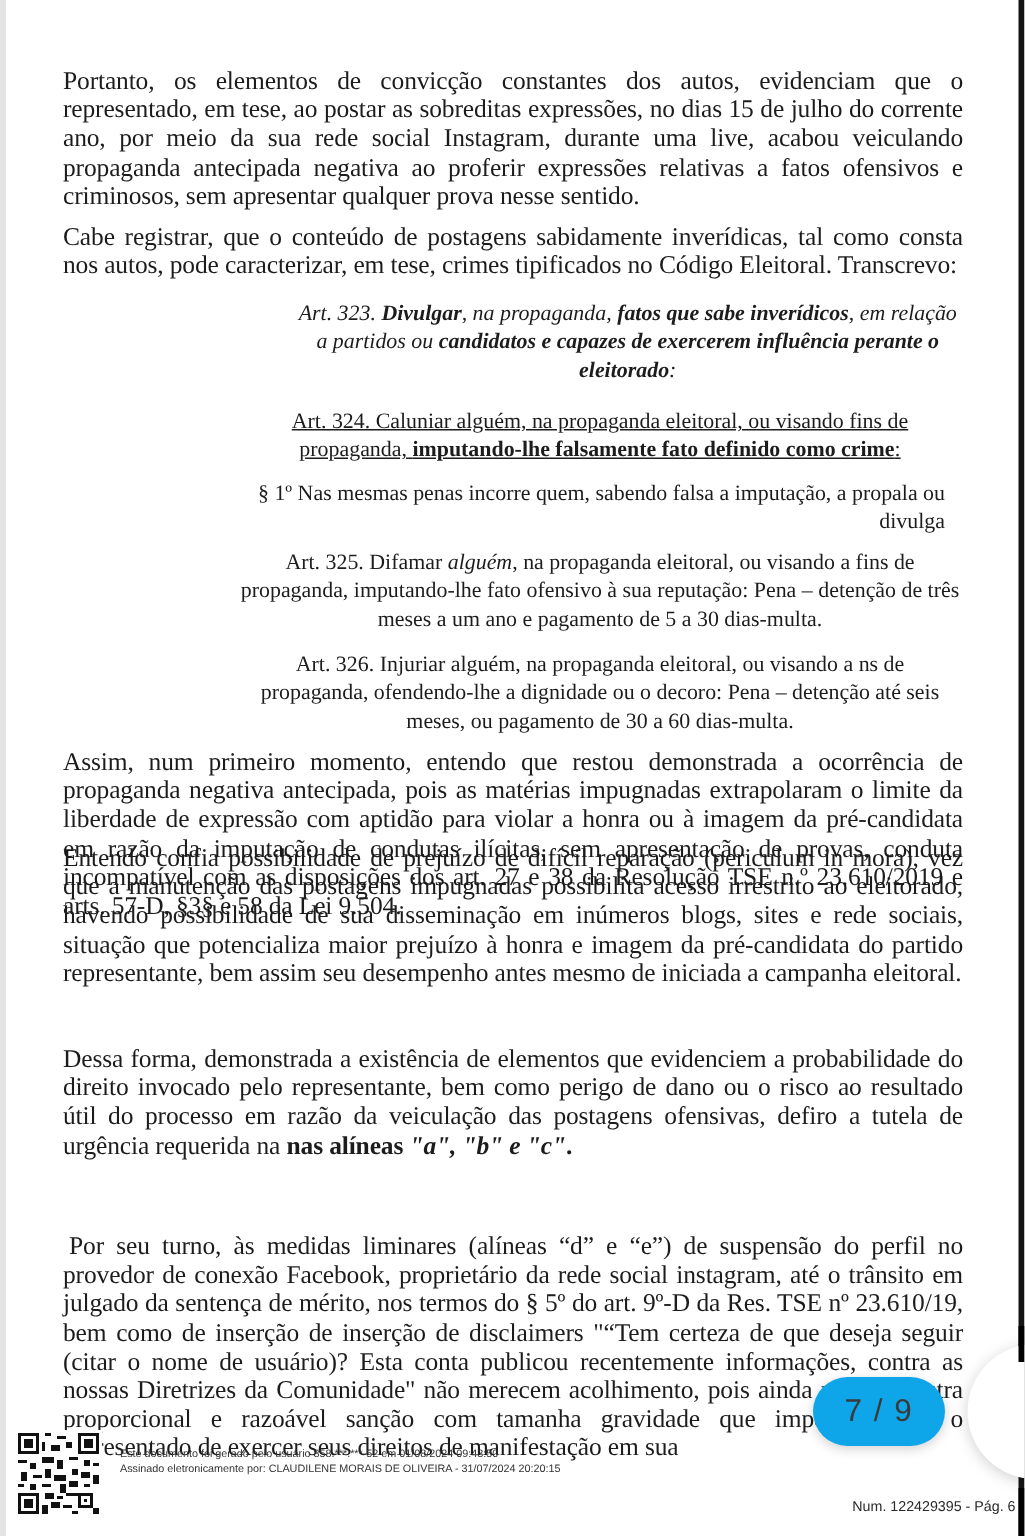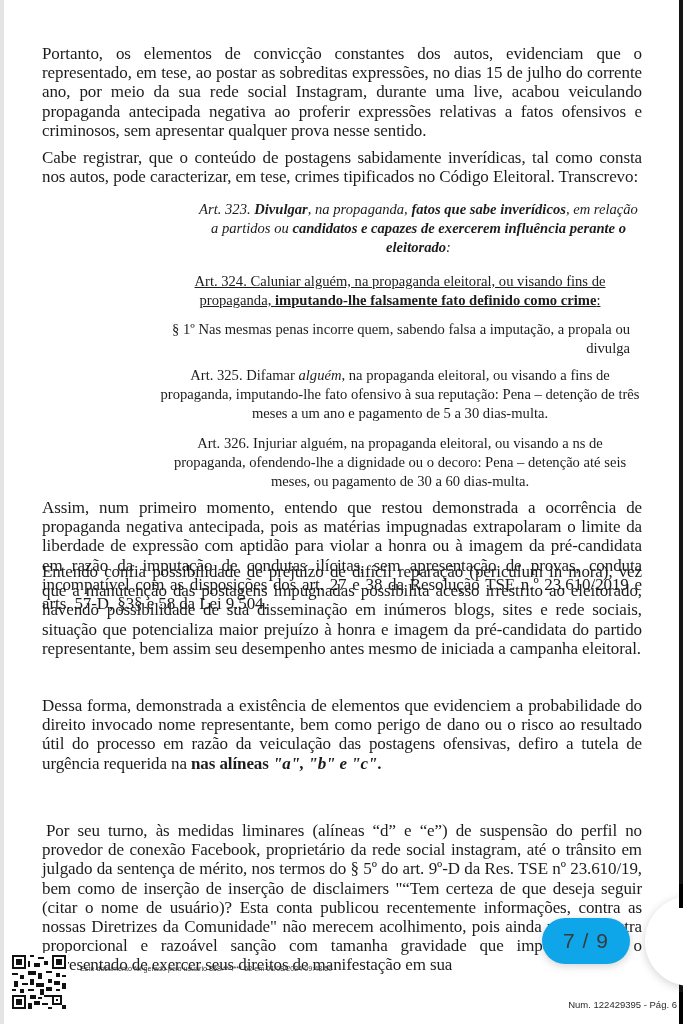--- a/index.html
+++ b/index.html
@@ -83,21 +83,21 @@
 
 <p class="quote q3">§ 1º Nas mesmas penas incorre quem, sabendo falsa a imputação, a propala ou divulga</p>
 
 <p class="quote q4"><span>Art. 325. Difamar </span><i>alguém</i><span>, na propaganda eleitoral, ou visando a fins de propaganda, imputando-lhe fato ofensivo à sua reputação: Pena – detenção de três meses a um ano e pagamento de 5 a 30 dias-multa.</span></p>
 
 <p class="quote q5">Art. 326. Injuriar alguém, na propaganda eleitoral, ou visando a ns de propaganda, ofendendo-lhe a dignidade ou o decoro: Pena – detenção até seis meses, ou pagamento de 30 a 60 dias-multa.</p>
 
 <p class="para p3">Assim, num primeiro momento, entendo que restou demonstrada a ocorrência de propaganda negativa antecipada, pois as matérias impugnadas extrapolaram o limite da liberdade de expressão com aptidão para violar a honra ou à imagem da pré-candidata em razão da imputação de condutas ilícitas, sem apresentação de provas, conduta incompatível com as disposições dos art. 27 e 38 da Resolução TSE n.º 23.610/2019 e arts. 57-D, §3§ e 58 da Lei 9.504.</p>
 <p class="para p4">Entendo confia possibilidade de prejuízo de difícil reparação (periculum in mora), vez que a manutenção das postagens impugnadas possibilita acesso irrestrito ao eleitorado, havendo possibilidade de sua disseminação em inúmeros blogs, sites e rede sociais, situação que potencializa maior prejuízo à honra e imagem da pré-candidata do partido representante, bem assim seu desempenho antes mesmo de iniciada a campanha eleitoral.</p>
 
-<p class="para p5"><span>Dessa forma, demonstrada  a existência de elementos que evidenciem a probabilidade do direito invocado nome representante, bem como perigo de dano ou o risco ao resultado útil do processo em razão da veiculação das postagens ofensivas, defiro a tutela de urgência requerida na </span><b>nas alíneas </b><b><i>"a", "b" e "c"</i></b><b>.</b></p>
+<p class="para p5"><span>Dessa forma, demonstrada  a existência de elementos que evidenciem a probabilidade do direito invocado pelo representante, bem como perigo de dano ou o risco ao resultado útil do processo em razão da veiculação das postagens ofensivas, defiro a tutela de urgência requerida na </span><b>nas alíneas </b><b><i>"a", "b" e "c"</i></b><b>.</b></p>
 
 <p class="para p6 indent-first">Por seu turno, às medidas liminares (alíneas “d” e “e”) de suspensão do perfil no provedor de conexão Facebook, proprietário da rede social instagram,  até o trânsito em julgado da sentença de mérito,  nos termos do § 5º do art. 9º-D da Res. TSE nº 23.610/19, bem como de inserção de inserção de disclaimers "“Tem certeza de que deseja seguir (citar o nome de usuário)? Esta conta publicou recentemente informações, contra as nossas Diretrizes da Comunidade"  não merecem acolhimento, pois ainda não se mostra proporcional e razoável sanção com tamanha gravidade que impossibilitaria o  representado de exercer seus direitos de manifestação em sua</p>
 
 <div class="footer">
   <svg class="qr" viewBox="0 0 29 29" shape-rendering="crispEdges">
     <rect width="29" height="29" fill="#fff"></rect>
     <g fill="#111">
       <rect x="1" y="1" width="7" height="7"></rect>
         <rect x="2" y="2" width="5" height="5" fill="#fff"></rect>
         <rect x="3" y="3" width="3" height="3"></rect>
@@ -140,20 +140,21 @@
         <rect x="23" y="23" width="1" height="1"></rect>
       <rect x="9" y="25" width="2" height="3"></rect>
         <rect x="12" y="24" width="3" height="2"></rect>
         <rect x="16" y="25" width="3" height="1"></rect>
         <rect x="19" y="27" width="2" height="1"></rect>
         <rect x="26" y="26" width="2" height="2"></rect>
     </g>
   </svg>
   <div class="footer-text">
     <div>Este documento foi gerado pelo usuário 858.***.***-52 em 01/08/2024 09:43:50</div>
+    <div>Assinado eletronicamente por: CLAUDILENE MORAIS DE OLIVEIRA - 31/07/2024 20:20:15</div>
   </div>
 </div>
 
 <div class="page-indicator">7 / 9</div>
 <div class="fab-circle"></div>
 
 <div class="edge-block-top"></div>
 <div class="edge-block-bottom"></div>
 
 <div class="page-num">Num. 122429395 - Pág. 6</div>

